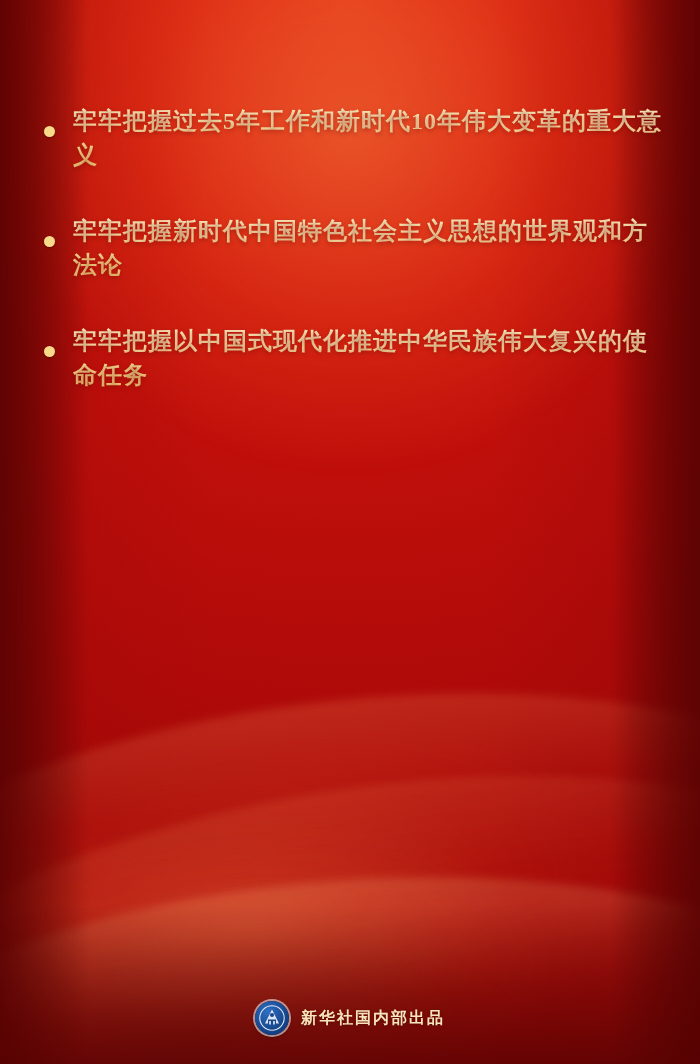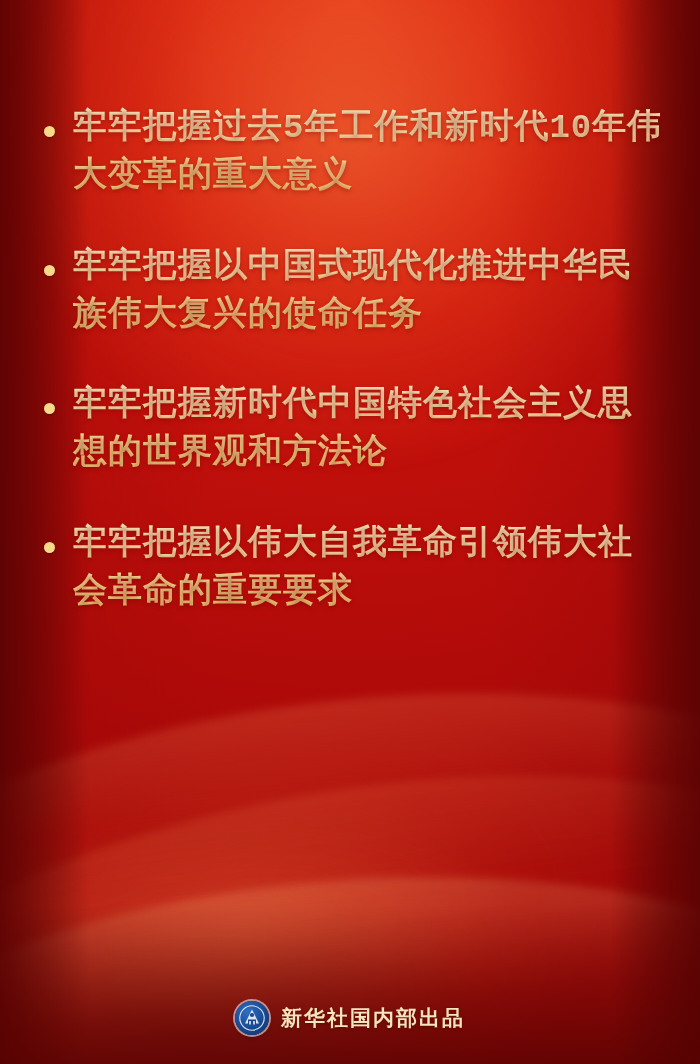--- a/index.html
+++ b/index.html
@@ -125,31 +125,30 @@
     flex: 0 0 auto;
     width: 11px;
     height: 11px;
     border-radius: 50%;
     background: #f7d98a;
     margin: 22px 18px 0 8px;
     box-shadow: 0 1px 2px rgba(80,0,0,0.6);
   }
   .bullet-text {
     flex: 1 1 auto;
-    font-size: 34px;
+    font-size: 24px;
     line-height: 1.42;
     font-weight: 700;
     letter-spacing: 1px;
     color: #fbe0a0;
     background: linear-gradient(180deg, #fff0c4 0%, #fbdf9d 45%, #f3c86f 100%);
     -webkit-background-clip: text;
     background-clip: text;
     -webkit-text-fill-color: transparent;
     text-shadow: 0 2px 4px rgba(95,0,0,0.35);
-    font-family: Liberation Mono, monospace;
   }
 
   
   .footer {
     flex: 0 0 auto;
     height: 92px;
     display: flex;
     align-items: center;
     justify-content: center;
     gap: 12px;
@@ -161,21 +160,21 @@
     border-radius: 50%;
     background: radial-gradient(circle at 38% 32%, #2f6fc4 0%, #17488f 55%, #0d3270 100%);
     box-shadow: 0 0 0 2px rgba(255,255,255,0.55), 0 2px 4px rgba(0,0,0,0.35);
     display: flex;
     align-items: center;
     justify-content: center;
     overflow: hidden;
   }
   .logo-badge svg { display: block; }
   .footer-text {
-    font-size: 21px;
+    font-size: 16px;
     font-weight: 700;
     color: #f6e4bb;
     letter-spacing: 2px;
     text-shadow: 0 1px 3px rgba(70,0,0,0.5);
   }
 </style>
 </head>
 <body>
 
 <div class="poster">
@@ -195,29 +194,25 @@
 
   <div class="content">
 
     <ul class="bullet-list">
       <li class="bullet-item">
         <span class="bullet-dot"></span>
         <span class="bullet-text">牢牢把握过去5年工作和新时代10年伟大变革的重大意义</span>
       </li>
       <li class="bullet-item">
         <span class="bullet-dot"></span>
-        <span class="bullet-text">牢牢把握以中国式现代化推进中华民族伟大复兴的使命任务</span>
-      </li>
-      <li class="bullet-item">
-        <span class="bullet-dot"></span>
         <span class="bullet-text">牢牢把握新时代中国特色社会主义思想的世界观和方法论</span>
       </li>
       <li class="bullet-item">
         <span class="bullet-dot"></span>
-        <span class="bullet-text">牢牢把握以伟大自我革命引领伟大社会革命的重要要求</span>
+        <span class="bullet-text">牢牢把握以中国式现代化推进中华民族伟大复兴的使命任务</span>
       </li>
     </ul>
 
     <div class="footer">
       <span class="logo-badge">
         <svg width="26" height="26" viewBox="0 0 26 26" aria-hidden="true">
           <circle cx="13" cy="13" r="12.2" fill="none" stroke="#ffffff" stroke-width="1.1" opacity="0.85"></circle>
           <path d="M6 18.5 L13 4.5 L20 18.5 Z" fill="#f2f4fa" opacity="0.9"></path>
           <rect x="9" y="14.5" width="8" height="5" fill="#17488f"></rect>
           <rect x="10.2" y="16" width="1.6" height="3.5" fill="#e9eef8"></rect>

